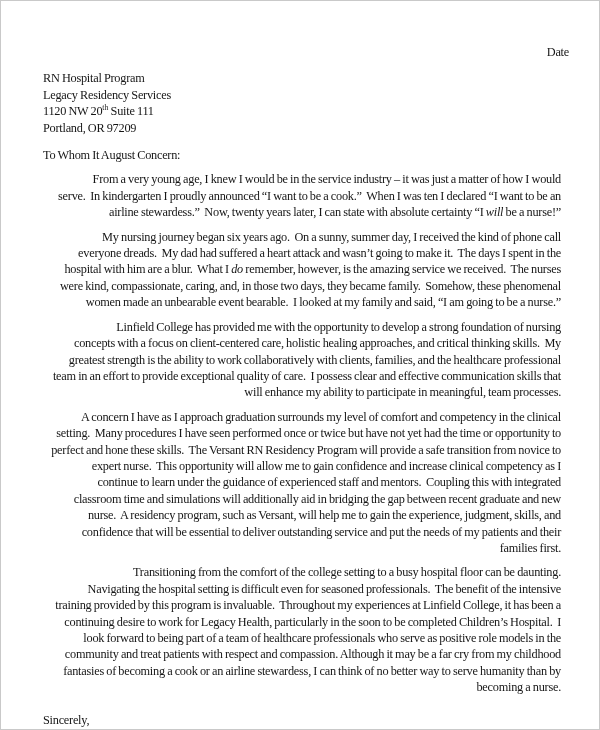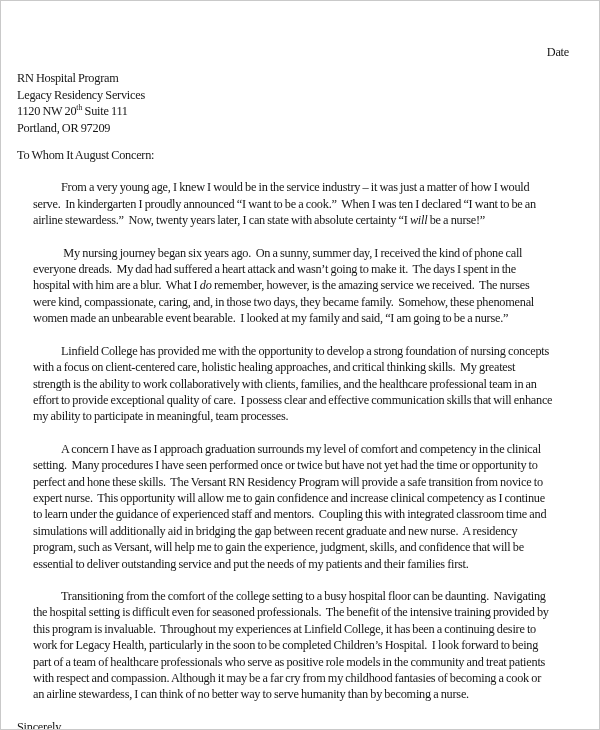--- a/index.html
+++ b/index.html
@@ -13,42 +13,43 @@
     height: 730px;
     box-sizing: border-box;
     background: #ffffff;
     border: 1px solid #c9c9c9;
     font-family: "Liberation Serif", "DejaVu Serif", serif;
     font-size: 12.3px;
     line-height: 16.4px;
     color: #161616;
     letter-spacing: -0.25px;
     word-spacing: -0.5px;
-    padding: 43px 30px 0 16px;
+    padding: 43px 30px 0 42px;
     overflow: hidden;
   }
   .date-line {
     text-align: right;
   }
   .address {
     margin-top: 10px;
   }
   .address-line {
     white-space: pre-wrap;
   }
   .salutation {
     margin-top: 11px;
   }
   .letter-body {
     margin-top: 7px;
   }
   .letter-body p.para {
-    margin: 16px;
+    margin: 8px;
     text-indent: 28px;
     white-space: pre-wrap;
+    text-align: right;
   }
   .closing {
     margin-top: 16px;
   }
   sup {
     font-size: 0.62em;
     line-height: 0;
     vertical-align: super;
     letter-spacing: 0;
   }

